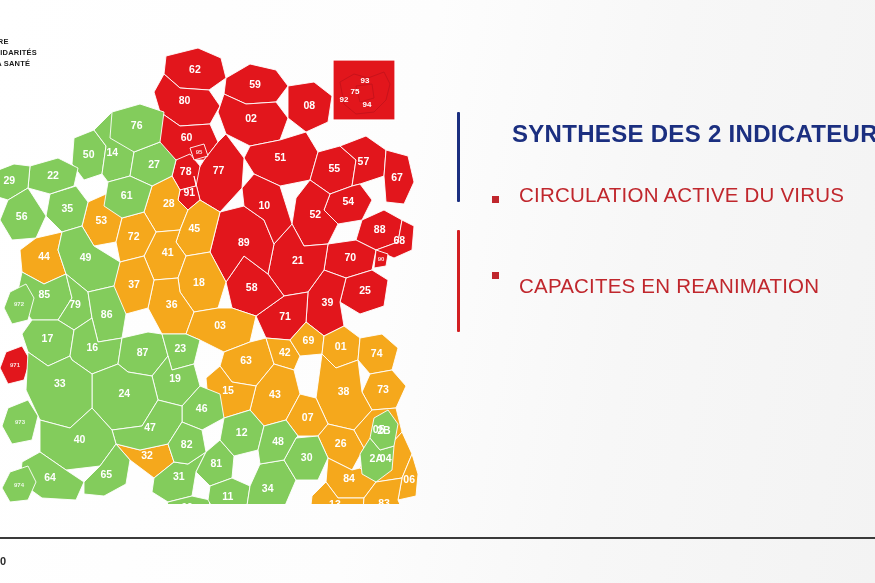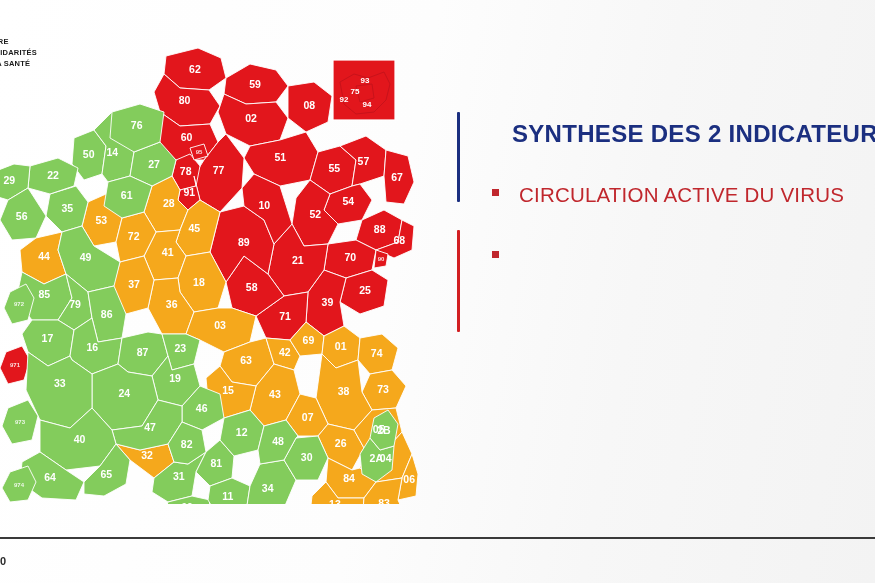--- a/index.html
+++ b/index.html
@@ -52,21 +52,21 @@
   .bar-blue{top:0;height:90px;background:#1b2f80;}
   .bar-red{top:118px;height:102px;background:#d21f22;}
 
   .panel-title{
     position:absolute;left:60px;top:8px;
     font-size:24px;font-weight:bold;color:#1b2f80;
     letter-spacing:.3px;white-space:nowrap;
   }
 
   .bullet-row{
-    position:absolute;left:40px;display:flex;align-items:flex-start;
+    position:absolute;left:40px;display:flex;align-items:center;
     white-space:nowrap;
   }
   .bullet-1{top:68px;}
   .bullet-2{top:130px;}
   .bsq{
     width:7px;height:7px;background:#c0272d;flex:none;
     margin-top:9px;margin-right:20px;
   }
   .btxt{
     font-size:20.5px;color:#c0272d;letter-spacing:.2px;line-height:29px;
@@ -313,20 +313,21 @@
 
     <div class="bullet-row bullet-1">
       <span class="bsq"></span>
       <span class="btxt">CIRCULATION ACTIVE DU VIRUS</span>
     </div>
 
     <div class="bullet-row bullet-2">
       <span class="bsq"></span>
       <span class="btxt">
         <br>
+        <span>CAPACITES EN REANIMATION</span>
       </span>
     </div>
   </div>
 
   <div class="bottom-rule"></div>
   <div class="footer-date">20</div>
 
 </div>
 
 </body></html>

